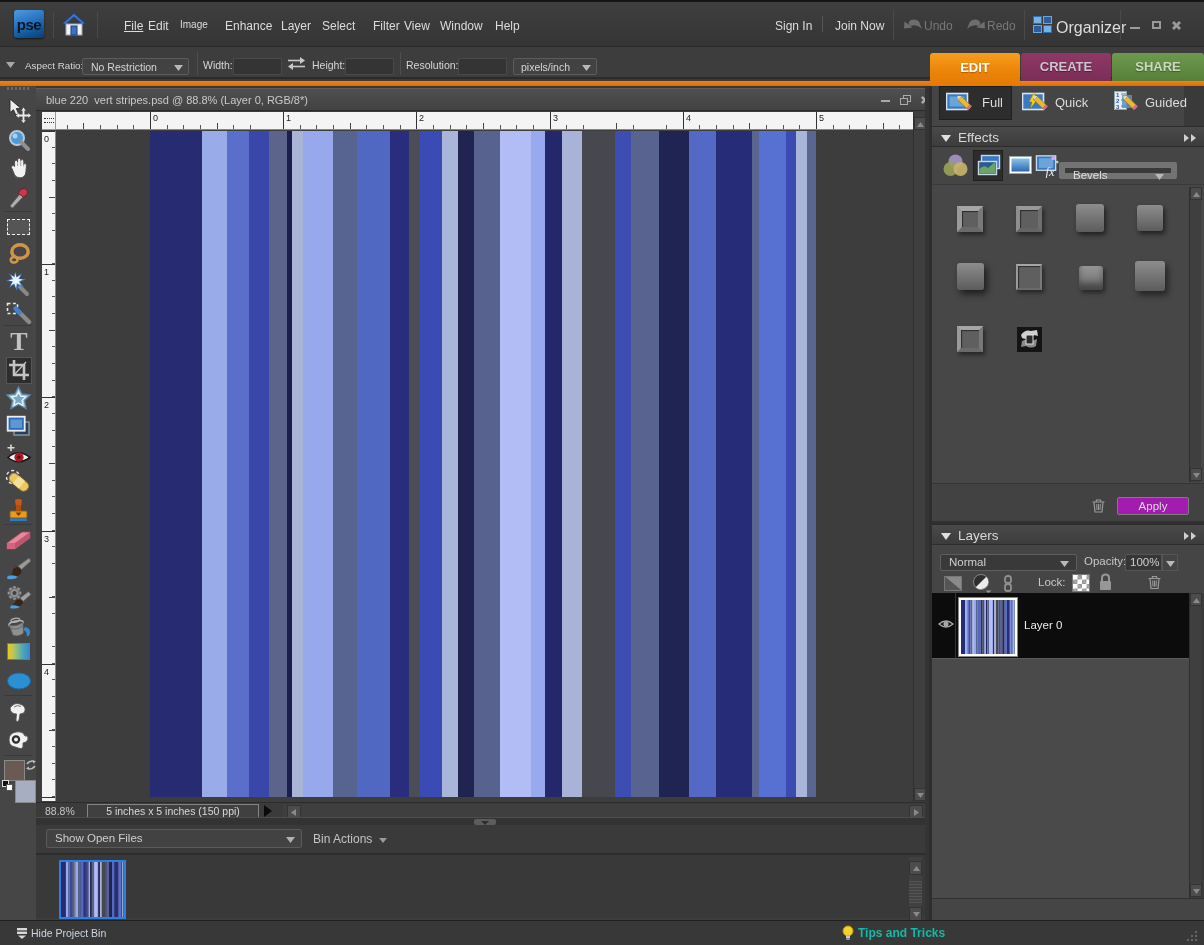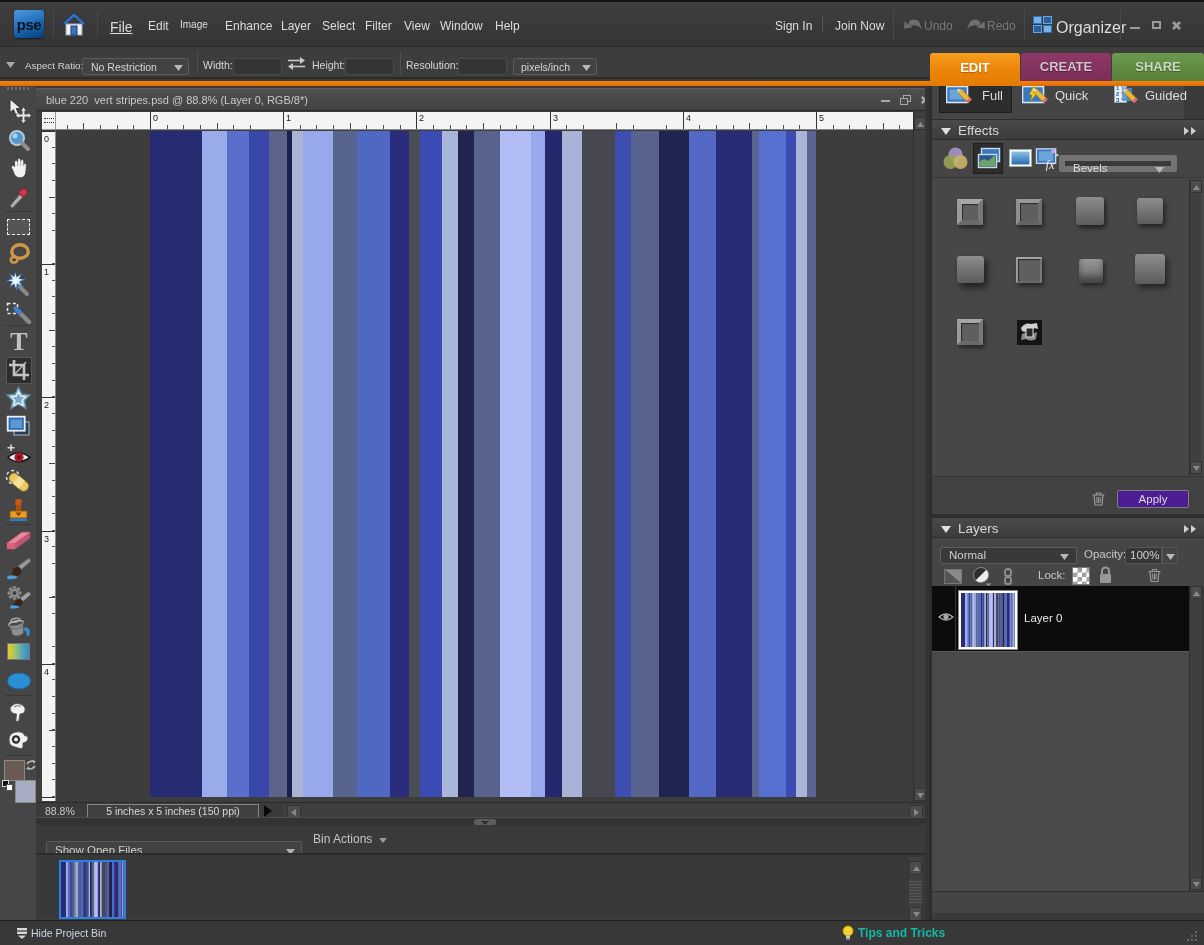--- a/index.html
+++ b/index.html
@@ -70,27 +70,27 @@
          font-size:15px;font-weight:bold;color:#0a1520;line-height:29px;letter-spacing:-0.5px;">pse</div>
     <div class="abs" style="left:53px;top:10px;width:1px;height:26px;background:#4a4a4a;"></div>
 
     <svg class="abs" style="left:61px;top:9px;" width="26" height="26" viewBox="0 0 26 26">
       <path d="M13 2 L25 13 L22 13 L22 14 L13 6 L4 14 L4 13 L1 13 Z" fill="#3a73c4" stroke="#1d3f77" stroke-width="1"></path>
       <rect x="5" y="13" width="16" height="11" fill="#f2f2f2" stroke="#9aa7b8" stroke-width="1"></rect>
       <rect x="10" y="15" width="6" height="9" fill="#3a73c4" stroke="#1d3f77" stroke-width="1"></rect>
     </svg>
     <div class="abs" style="left:97px;top:10px;width:1px;height:26px;background:#4a4a4a;"></div>
 
-    <div class="abs txt" style="left:110px;top:17px;font-size:14px;text-decoration:underline;">File</div>
+    <div class="abs txt" style="left:124px;top:17px;font-size:12px;text-decoration:underline;">File</div>
     <div class="abs txt" style="left:148px;top:17px;font-size:12px;">Edit</div>
     <div class="abs txt" style="left:180px;top:17px;font-size:10px;">Image</div>
     <div class="abs txt" style="left:225px;top:17px;font-size:12px;">Enhance</div>
     <div class="abs txt" style="left:281px;top:17px;font-size:12px;">Layer</div>
     <div class="abs txt" style="left:322px;top:17px;font-size:12px;">Select</div>
-    <div class="abs txt" style="left:365px;top:17px;font-size:12px;">Filter</div>
+    <div class="abs txt" style="left:373px;top:17px;font-size:12px;">Filter</div>
     <div class="abs txt" style="left:404px;top:17px;font-size:12px;">View</div>
     <div class="abs txt" style="left:440px;top:17px;font-size:12px;">Window</div>
     <div class="abs txt" style="left:495px;top:17px;font-size:12px;">Help</div>
 
     <div class="abs txt" style="left:775px;top:17px;font-size:12px;">Sign In</div>
     <div class="abs" style="left:822px;top:14px;width:1px;height:16px;background:#555;"></div>
     <div class="abs txt" style="left:835px;top:17px;font-size:12px;">Join Now</div>
     <div class="abs" style="left:893px;top:8px;width:1px;height:30px;background:#4a4a4a;"></div>
 
     <svg class="abs" style="left:903px;top:14px;" width="20" height="15" viewBox="0 0 20 15">
@@ -430,21 +430,21 @@
     </div>
 
     <div class="abs" style="left:0;top:733px;width:893px;height:8px;background:#333;border-top:1px solid #4e4e4e;">
       <div class="abs" style="left:438px;top:1px;width:22px;height:6px;background:#5d5d5d;border-radius:2px;"></div>
       <svg class="abs" style="left:445px;top:2.5px" width="8" height="4" viewBox="0 0 8 4">
           <path d="M0 0 L8 0 L4 4 Z" fill="#2e2e2e"></path>
         </svg>
     </div>
 
     <div class="abs" style="left:0;top:741px;width:893px;height:28px;background:#3a3a3a;">
-      <div class="abs" style="left:10px;top:16px;width:256px;height:19px;background:#424242;border:1px solid #5a5a5a;border-radius:2px;">
+      <div class="abs" style="left:10px;top:4px;width:256px;height:19px;background:#424242;border:1px solid #5a5a5a;border-radius:2px;">
         <div class="abs txt" style="left:8px;top:2px;font-size:11.5px;color:#cfcfcf;">Show Open Files</div>
         <svg class="abs" style="right:6px;top:7px" width="9" height="6" viewBox="0 0 9 6">
             <path d="M0 0 L9 0 L4.5 6 Z" fill="#b0b0b0"></path>
           </svg>
       </div>
       <div class="abs txt" style="left:277px;top:7px;font-size:12px;color:#c4c4c4;">Bin Actions</div>
       <svg class="abs" style="left:343px;top:13px" width="8" height="5" viewBox="0 0 8 5">
           <path d="M0 0 L8 0 L4 5 Z" fill="#9a9a9a"></path>
         </svg>
     </div>
@@ -468,21 +468,21 @@
               <path d="M0 0 L7 0 L3.5 5 Z" fill="#8a8a8a"></path>
             </svg>
         </div>
       </div>
     </div>
 
     <div class="abs" style="left:889px;top:0;width:4px;height:836px;background:#343434;"></div>
   </div>
 
   <div class="abs" style="left:929px;top:84px;width:3px;height:836px;background:#2e2e2e;"></div>
-  <div class="abs" id="rightpanel" style="left:932px;top:77px;width:252px;height:836px;background:#454545;">
+  <div class="abs" id="rightpanel" style="left:932px;top:84px;width:252px;height:836px;background:#454545;">
 
     <div class="abs" style="left:7px;top:2px;width:73px;height:34px;background:#2d2d2d;border:1px solid #1f1f1f;"></div>
     <svg class="abs" style="left:14px;top:7px" width="28" height="25" viewBox="0 0 28 25">
       <rect x="0.5" y="2.5" width="21" height="16" fill="#3a79c2" stroke="#d8e4ee" stroke-width="1.6"></rect>
       <rect x="3.5" y="5.5" width="15" height="10" fill="#6aa4d8"></rect>
       <g transform="rotate(45 17 11)">
           <rect x="12" y="8" width="14" height="5" fill="#e8b83a" stroke="#8a6a1a" stroke-width="0.6"></rect>
       <rect x="23.5" y="8" width="2.8" height="5" fill="#e06a7a"></rect>
           <path d="M12 8 L8.5 10.5 L12 13 Z" fill="#e8d8b8"></path>
         </g>
@@ -604,21 +604,21 @@
             </svg>
         </div>
       </div>
     </div>
 
     <div class="abs" style="left:0;top:399px;width:272px;height:38px;background:#424242;border-top:1px solid #353535;">
       <svg class="abs" style="left:160px;top:14px" width="13" height="15" viewBox="0 0 13 15">
         <path d="M2 4 L11 4 L10 14 L3 14 Z M4 4 L4.5 2 L8.5 2 L9 4 M0.5 4 L12.5 4" fill="none" stroke="#999" stroke-width="1.2"></path>
         <path d="M4.7 6 L5 12 M6.5 6 L6.5 12 M8.3 6 L8 12" stroke="#999"></path>
       </svg>
-      <div class="abs" style="left:185px;top:13px;width:72px;height:18px;background:#4c1d95;border:1px solid #7e7e7e;border-radius:2px;
+      <div class="abs" style="left:185px;top:13px;width:72px;height:18px;background:#a21caf;border:1px solid #7e7e7e;border-radius:2px;
            text-align:center;font-size:11.5px;color:#dcdcdc;line-height:16px;">Apply</div>
     </div>
     <div class="abs" style="left:0;top:437px;width:272px;height:3px;background:#303030;"></div>
 
     <div class="abs" style="left:0;top:440px;width:272px;height:21px;
          background:linear-gradient(#4a4a4a,#3c3c3c);border-top:1px solid #2c2c2c;border-bottom:1px solid #2c2c2c;">
       <svg class="abs" style="left:9px;top:8px" width="10" height="7" viewBox="0 0 10 7">
           <path d="M0 0 L10 0 L5 7 Z" fill="#e0e0e0"></path>
         </svg>
       <div class="abs txt" style="left:26px;top:3px;font-size:13.5px;color:#d8d8d8;">Layers</div>

